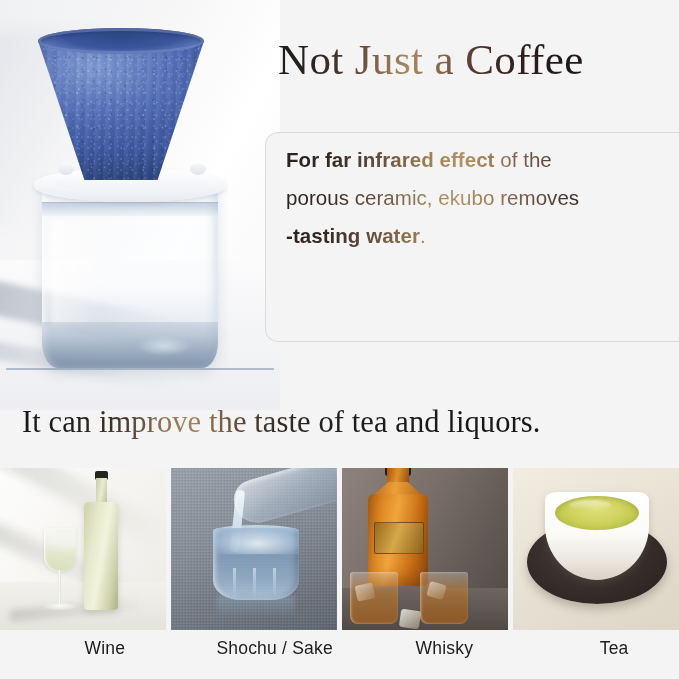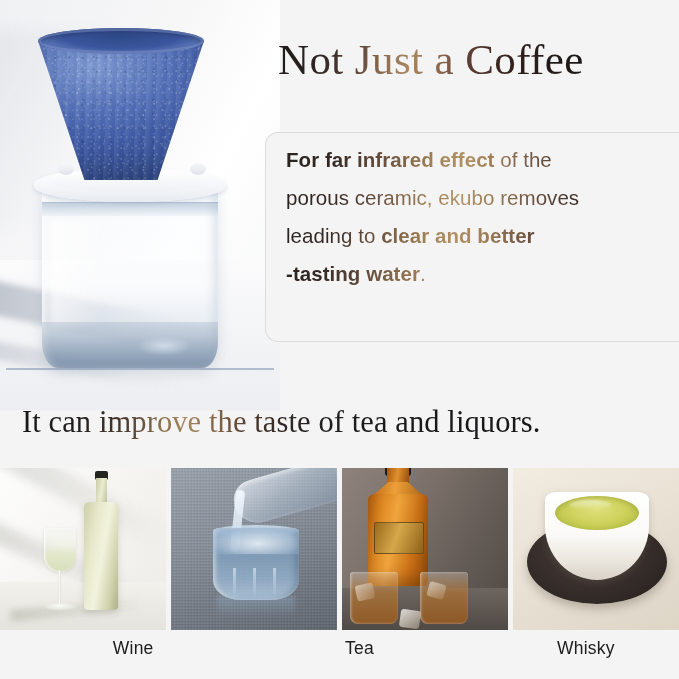--- a/index.html
+++ b/index.html
@@ -596,21 +596,20 @@
     <div class="cone-mouth"></div>
     <div class="cone-mouth-rim"></div>
   </div>
 
   <div class="title">Not Just a Coffee</div>
 
   <div class="callout"></div>
   <div class="callout-body">
       <div><b>For far infrared effect</b><span> of the</span></div>
       <div><span>porous ceramic, ekubo removes</span></div>
-      <div><span>leading to </span><b>clear and better</b></div>
       <div><b>-tasting water</b><span>.</span></div>
     </div>
 
   <div class="tagline">It can improve the taste of tea and liquors.</div>
 
   <div class="thumbs">
 
     <div class="thumb">
       <div class="t1-bg"></div>
       <div class="t1-streak1"></div>
@@ -661,17 +660,18 @@
       <div class="t4-saucer"></div>
       <div class="t4-cup"></div>
       <div class="t4-tea"></div>
       <div class="t4-tea-gloss"></div>
     </div>
 
   </div>
 
   <div class="labels">
     <div class="label">Wine</div>
+    <div class="label">Shochu / Sake</div>
+    <div class="label">Whisky</div>
     <div class="label">Tea</div>
-    <div class="label">Whisky</div>
   </div>
 
 </div>
 
 </body></html>

